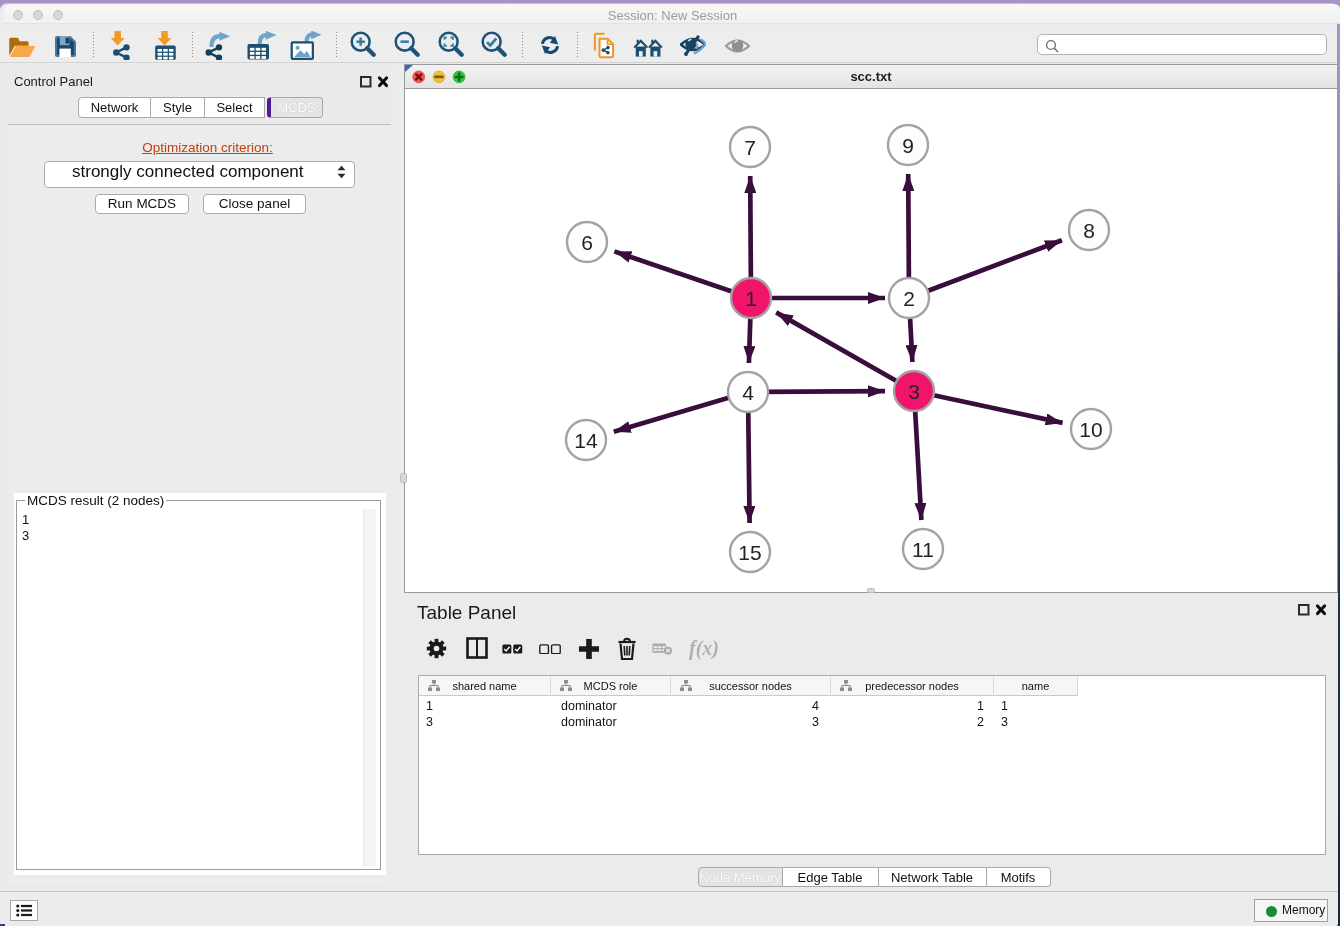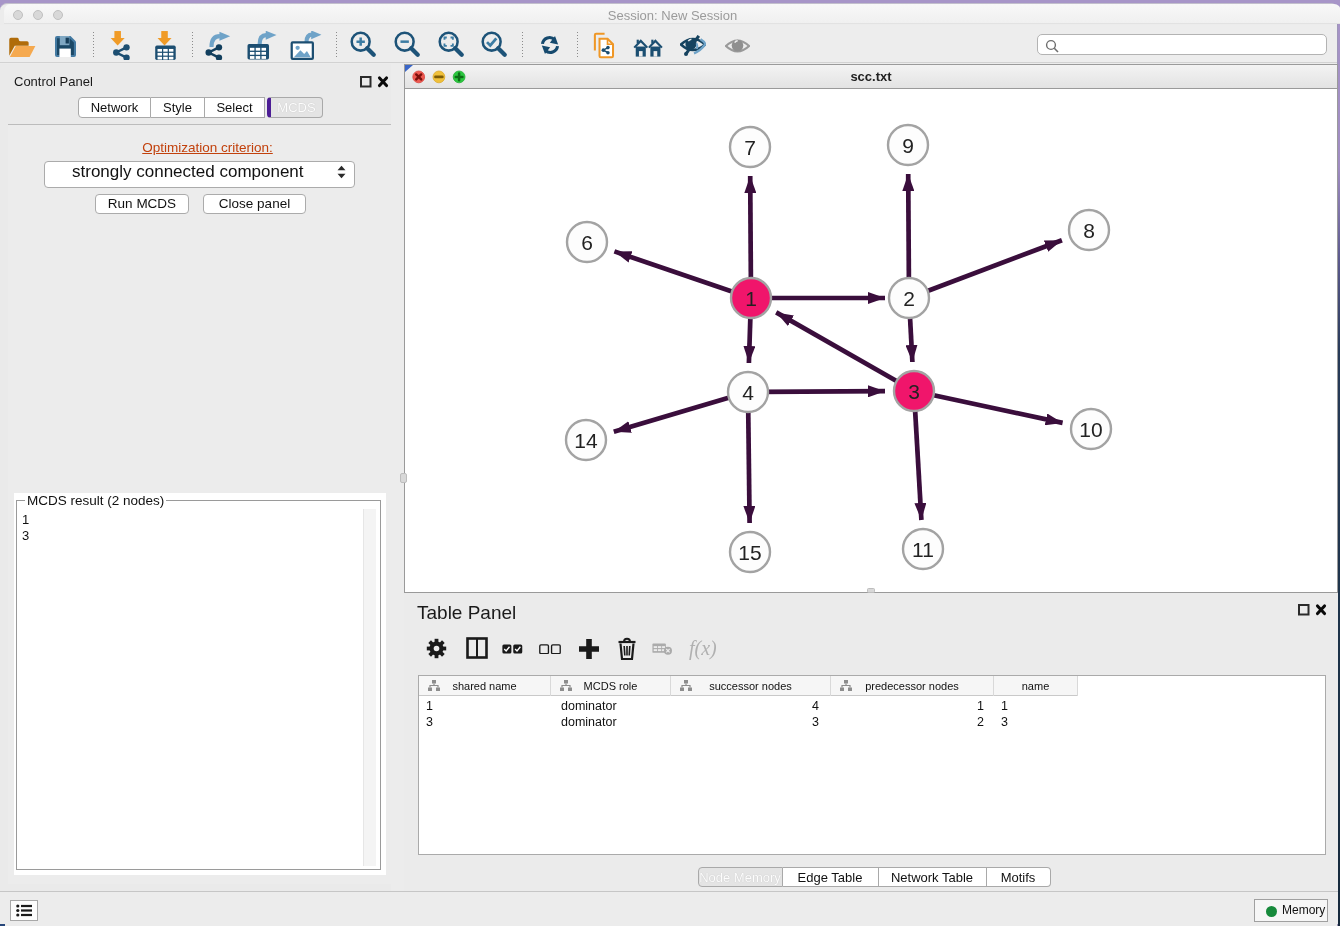--- a/index.html
+++ b/index.html
@@ -56,21 +56,21 @@
 
 #netwin { position:absolute; left:404px; top:60px; width:934px; height:529px;
   border:1px solid #9a9a9a; background:#fff; }
 #nettitle { position:absolute; left:0; top:0; width:100%; height:24px;
   background:linear-gradient(#f3f3f3,#e3e3e3); border-bottom:1px solid #9a9a9a; }
 #nettitle .txt { position:absolute; top:4px; left:0; width:100%; text-align:center;
   font-size:13px; font-weight:700; color:#222; }
 
 #tp { position:absolute; left:404px; top:589px; width:934px; height:298px; background:#ebebeb; }
 #tp-h { position:absolute; left:13px; top:9px; font-size:19px; color:#1a1a1a; }
-#tp-toolbar { position:absolute; left:12px; top:38px; width:910px; height:34px; }
+#tp-toolbar { position:absolute; left:12px; top:38px; width:910px; height:34px;font-weight:bold; }
 #tbl { position:absolute; left:14px; top:82px; width:908px; height:180px; background:#fff;
   border:1px solid #aaa; }
 #tbl-head { position:absolute; left:0; top:0; width:659px; height:20px; background:#f6f6f6;
   border-bottom:1px solid #c9c9c9; }
 .th { position:absolute; top:0; height:20px; border-right:1px solid #d9d9d9;
   font-size:11px; color:#111; text-align:center; line-height:20px; }
 .row { position:absolute; font-size:12.5px; color:#111; height:16px; line-height:16px; }
 .treeic { position:absolute; top:3px; }
 #tp-tabs { position:absolute; left:3px; top:274px; width:100%; display:flex; justify-content:center; }
 .ttab { height:20px; font-size:13px; font-weight:400; color:#111; background:#fff;

